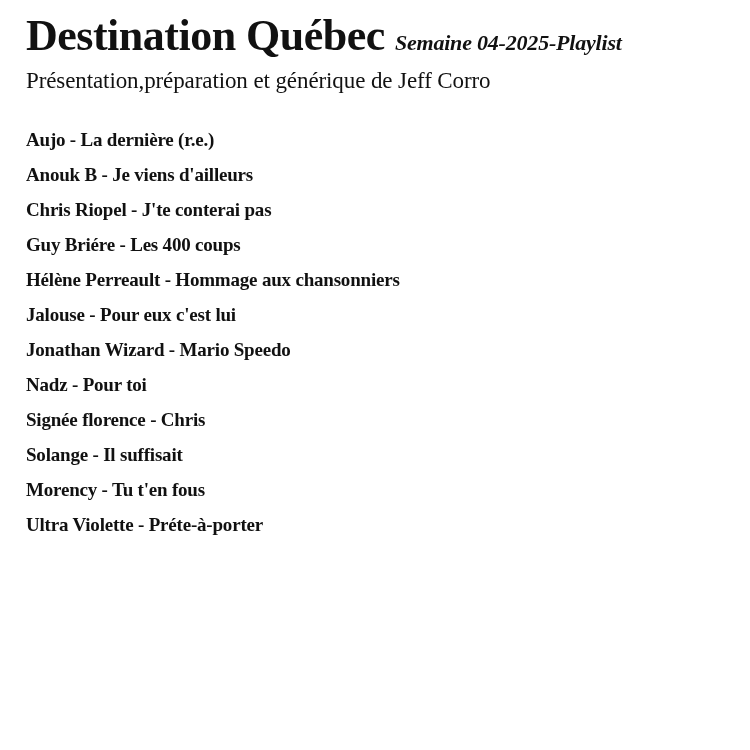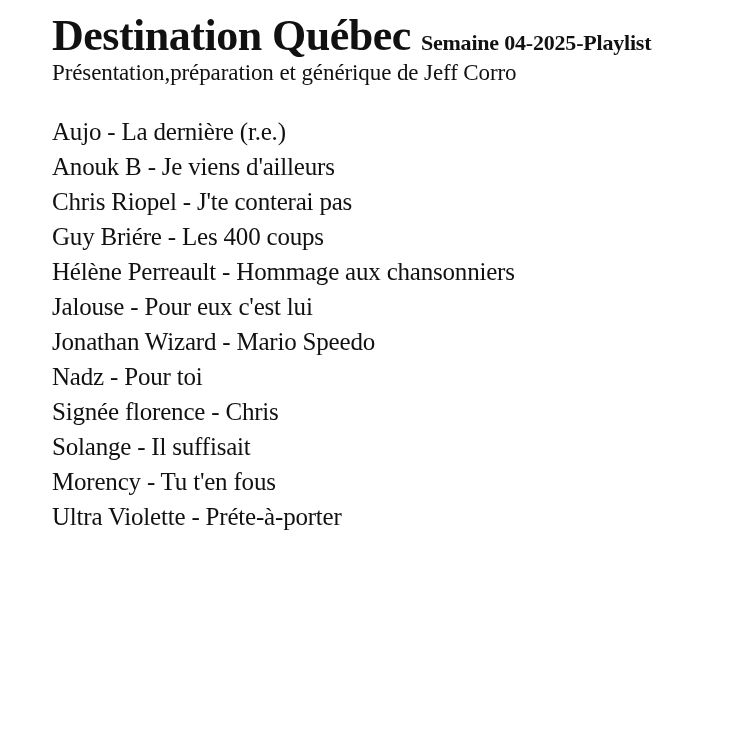--- a/index.html
+++ b/index.html
@@ -11,54 +11,55 @@
     height: 750px;
     background: #ffffff;
     font-family: "Liberation Serif", serif;
     color: #111111;
     overflow: hidden;
   }
   .page {
     width: 750px;
     height: 750px;
     box-sizing: border-box;
-    padding: 12px 28px 0 52px;
+    padding: 12px 28px 0 26px;
     position: relative;
   }
   .header-row {
     display: flex;
     align-items: baseline;
     gap: 10px;
     white-space: nowrap;
   }
   .title {
     font-size: 44px;
     font-weight: bold;
     letter-spacing: -0.5px;
     line-height: 1.1;
   }
   .subtitle-week {
     font-size: 22px;
     font-weight: bold;
     letter-spacing: -0.2px;
+    font-style: italic;
   }
   .credit {
-    margin-top: 0;
+    margin-top: 8px;
     font-size: 23px;
     font-weight: normal;
     letter-spacing: -0.1px;
   }
   .track-list {
     margin-top: 28px;
     list-style: none;
     padding: 0;
   }
   .track-item {
-    font-size: 25px;
-    font-weight: normal;
+    font-size: 19px;
+    font-weight: bold;
     line-height: 35px;
     letter-spacing: -0.2px;
     white-space: nowrap;
   }
 </style>
 </head>
 <body>
 
 <div class="page">
 

